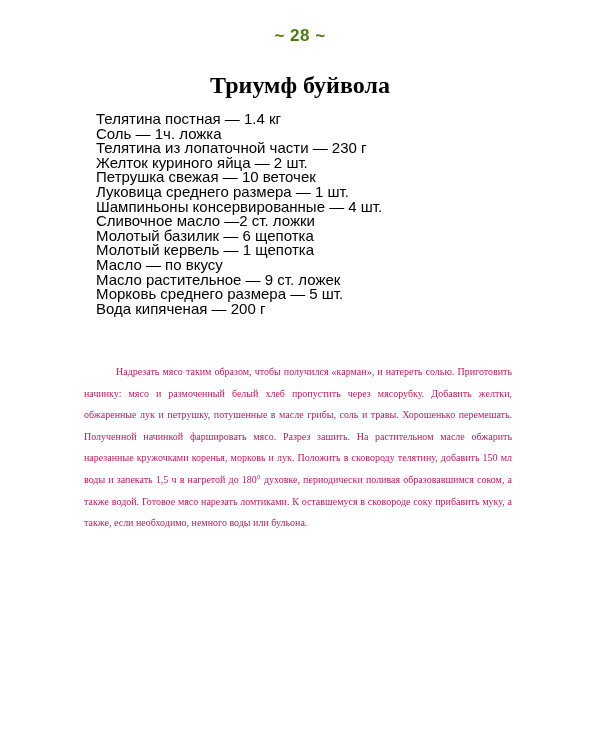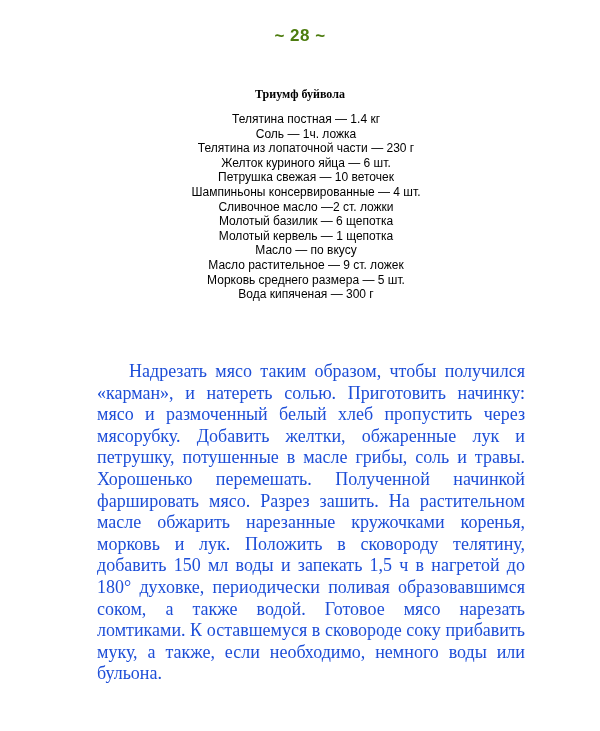--- a/index.html
+++ b/index.html
@@ -23,78 +23,77 @@
     width: 600px;
     text-align: center;
     font-family: "Liberation Sans", "DejaVu Sans", sans-serif;
     font-weight: bold;
     font-size: 17px;
     letter-spacing: 0.5px;
     color: #4d7c0f;
   }
   .recipe-title {
     position: absolute;
-    top: 87px;
+    top: 72px;
     left: 0;
     width: 600px;
     text-align: center;
     font-family: "Liberation Serif", "DejaVu Serif", serif;
     font-weight: bold;
-    font-size: 12px;
+    font-size: 24px;
     color: #000000;
   }
   .ingredients {
     position: absolute;
     top: 112px;
     left: 96px;
     width: 420px;
     font-family: "Liberation Sans", "DejaVu Sans", sans-serif;
-    font-size: 12px;
+    font-size: 15px;
     line-height: 14.6px;
     color: #000000;
-    text-align: center;
   }
   .ingredient-line {
     white-space: nowrap;
   }
   .instructions {
     position: absolute;
     top: 361px;
     left: 84px;
     width: 428px;
     font-family: "Liberation Serif", "DejaVu Serif", serif;
-    font-size: 18px;
+    font-size: 10px;
     line-height: 21.6px;
     text-align: justify;
     text-indent: 32px;
-    color: #1d4ed8;
+    color: #be185d;
     hyphens: none;
-    margin-left: 13px;
   }
 </style>
 </head>
 <body>
 
 <div class="page">
 
   <div class="page-number">~ 28 ~</div>
 
   <div class="recipe-title">Триумф буйвола</div>
 
   <div class="ingredients">
       <div class="ingredient-line">Телятина постная — 1.4 кг</div>
       <div class="ingredient-line">Соль — 1ч. ложка</div>
       <div class="ingredient-line">Телятина из лопаточной части — 230 г</div>
-      <div class="ingredient-line">Желток куриного яйца — 6 шт.</div>
+      <div class="ingredient-line">Желток куриного яйца — 2 шт.</div>
       <div class="ingredient-line">Петрушка свежая — 10 веточек</div>
+      <div class="ingredient-line">Луковица среднего размера — 1 шт.</div>
       <div class="ingredient-line">Шампиньоны консервированные — 4 шт.</div>
       <div class="ingredient-line">Сливочное масло —2 ст. ложки</div>
       <div class="ingredient-line">Молотый базилик — 6 щепотка</div>
       <div class="ingredient-line">Молотый кервель — 1 щепотка</div>
       <div class="ingredient-line">Масло — по вкусу</div>
       <div class="ingredient-line">Масло растительное — 9 ст. ложек</div>
       <div class="ingredient-line">Морковь среднего размера — 5 шт.</div>
-      <div class="ingredient-line">Вода кипяченая — 300 г</div>
+      <div class="ingredient-line">Вода кипяченая — 200 г</div>
     </div>
 
   <div class="instructions">Надрезать мясо таким образом, чтобы получился «карман», и натереть солью. Приготовить начинку: мясо и размоченный белый хлеб пропустить через мясорубку. Добавить желтки, обжаренные лук и петрушку, потушенные в масле грибы, соль и травы. Хорошенько перемешать. Полученной начинкой фаршировать мясо. Разрез зашить. На растительном масле обжарить нарезанные кружочками коренья, морковь и лук. Положить в сковороду телятину, добавить 150 мл воды и запекать 1,5 ч в нагретой до 180° духовке, периодически поливая образовавшимся соком, а также водой. Готовое мясо нарезать ломтиками. К оставшемуся в сковороде соку прибавить муку, а также, если необходимо, немного воды или бульона.</div>
 
 </div>
 
 </body></html>

